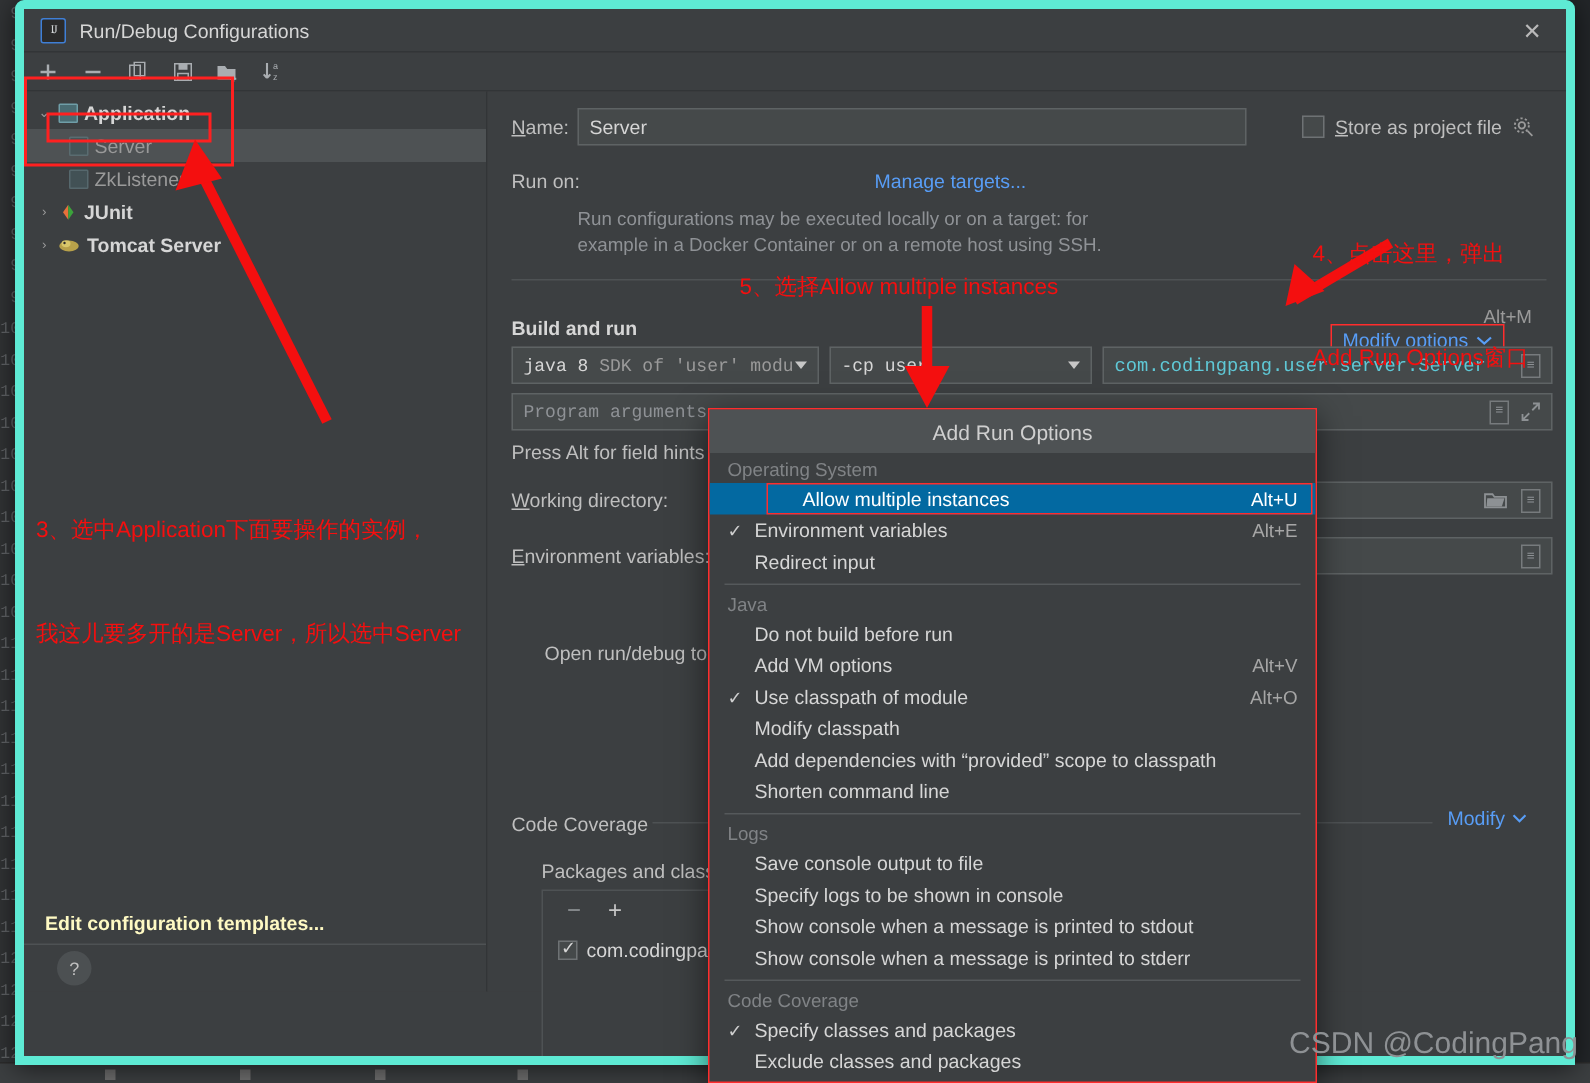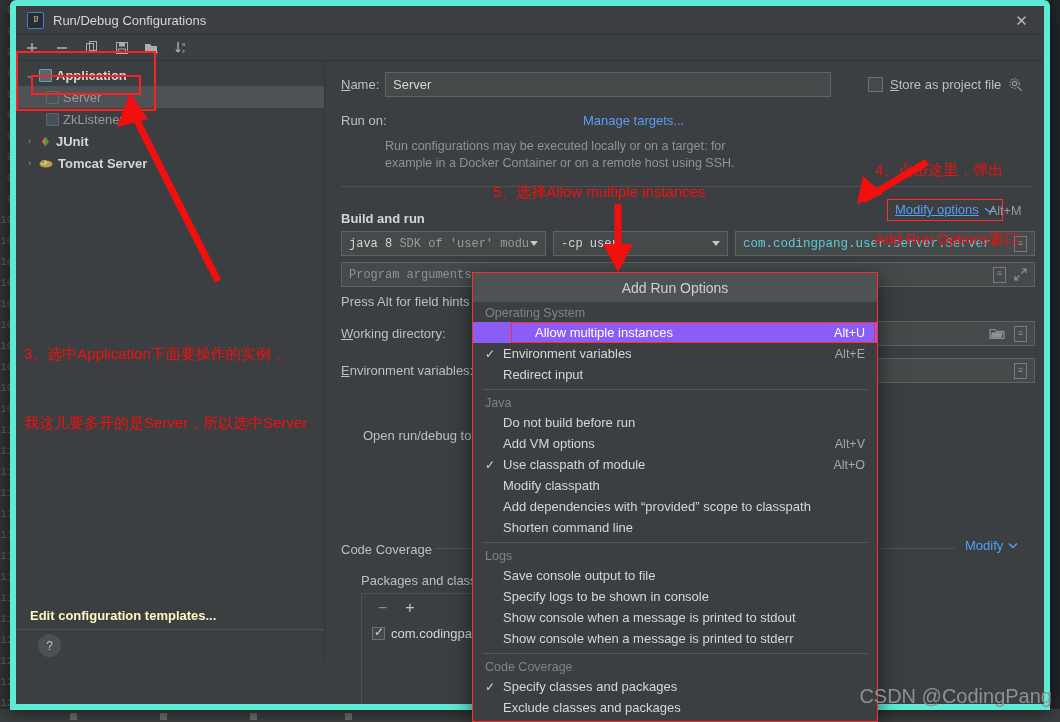--- a/index.html
+++ b/index.html
@@ -97,21 +97,21 @@
     background:#3c3f41; border:1px solid #ff2d2d; z-index:40; overflow:hidden;
     box-shadow:0 5px 20px rgba(0,0,0,.55); }
   .menu-header { height:29px; background:#4e5254; color:#cfcfcf; font-size:14px;
     display:flex; align-items:center; justify-content:center; }
   .menu-group { color:#808386; font-size:12.5px; padding:4px 0 2px 12px; }
   .mitem { height:21px; display:flex; align-items:center; font-size:13px;
     color:#d6d6d6; padding-left:12px; position:relative; }
   .mitem .chk { width:18px; color:#cfcfcf; font-size:12px; }
   .mitem .mlabel { flex:1; }
   .mitem .mkey { color:#a6a6a6; font-size:12.5px; padding-right:12px; }
-  .mitem.hl { background:#8b5cf6;padding-left:44px; }
+  .mitem.hl { background:#0369a1;padding-left:44px; }
   .mitem.hl .mkey { color:#ffffff; }
   .mitem.hl .mlabel { color:#ffffff; }
   .mitem.hl:after { content:""; position:absolute; left:38px; right:2px; top:0; bottom:0;
     border:1.5px solid #ff2d2d; pointer-events:none; }
   .msep { height:1px; background:#55595b; margin:4px 10px 2px 10px; }
 
   
   .ann { position:absolute; color:#f40f0f; font-size:15px; line-height:23px;
     white-space:pre; z-index:60; }
   .redbox { position:absolute; border:2px solid #ff2020; z-index:55; }
@@ -289,21 +289,21 @@
 
         <div class="hint" style="position:absolute;left:60px;top:77px;width:440px;">
           <div>Run configurations may be executed locally or on a target: for</div>
           <div>example in a Docker Container or on a remote host using SSH.</div>
         </div>
 
         <div class="hr" style="position:absolute;left:16px;top:125px;width:690px;"></div>
 
         <div class="sec-title" style="position:absolute;left:16px;top:150px;">Build and run</div>
 
-        <div class="modify-opts" style="position:absolute;left:562px;top:138px;">
+        <div class="modify-opts" style="position:absolute;left:562px;top:155px;">
           <span class="link" style="text-decoration:underline">Modify options</span>
           <span style="display:flex;">
             <svg width="11" height="8" viewBox="0 0 11 8">
                 <path d="M1 2l4.5 4L10 2" stroke="#589df6" stroke-width="1.5" fill="none"></path>
               </svg>
           </span>
         </div>
         <div class="lbl" style="position:absolute;left:664px;top:143px;color:#9a9a9a;font-size:12.5px;">Alt+M</div>
 
         <div class="field mono" style="position:absolute;left:16px;top:170px;width:205px;height:25px;justify-content:space-between;">

